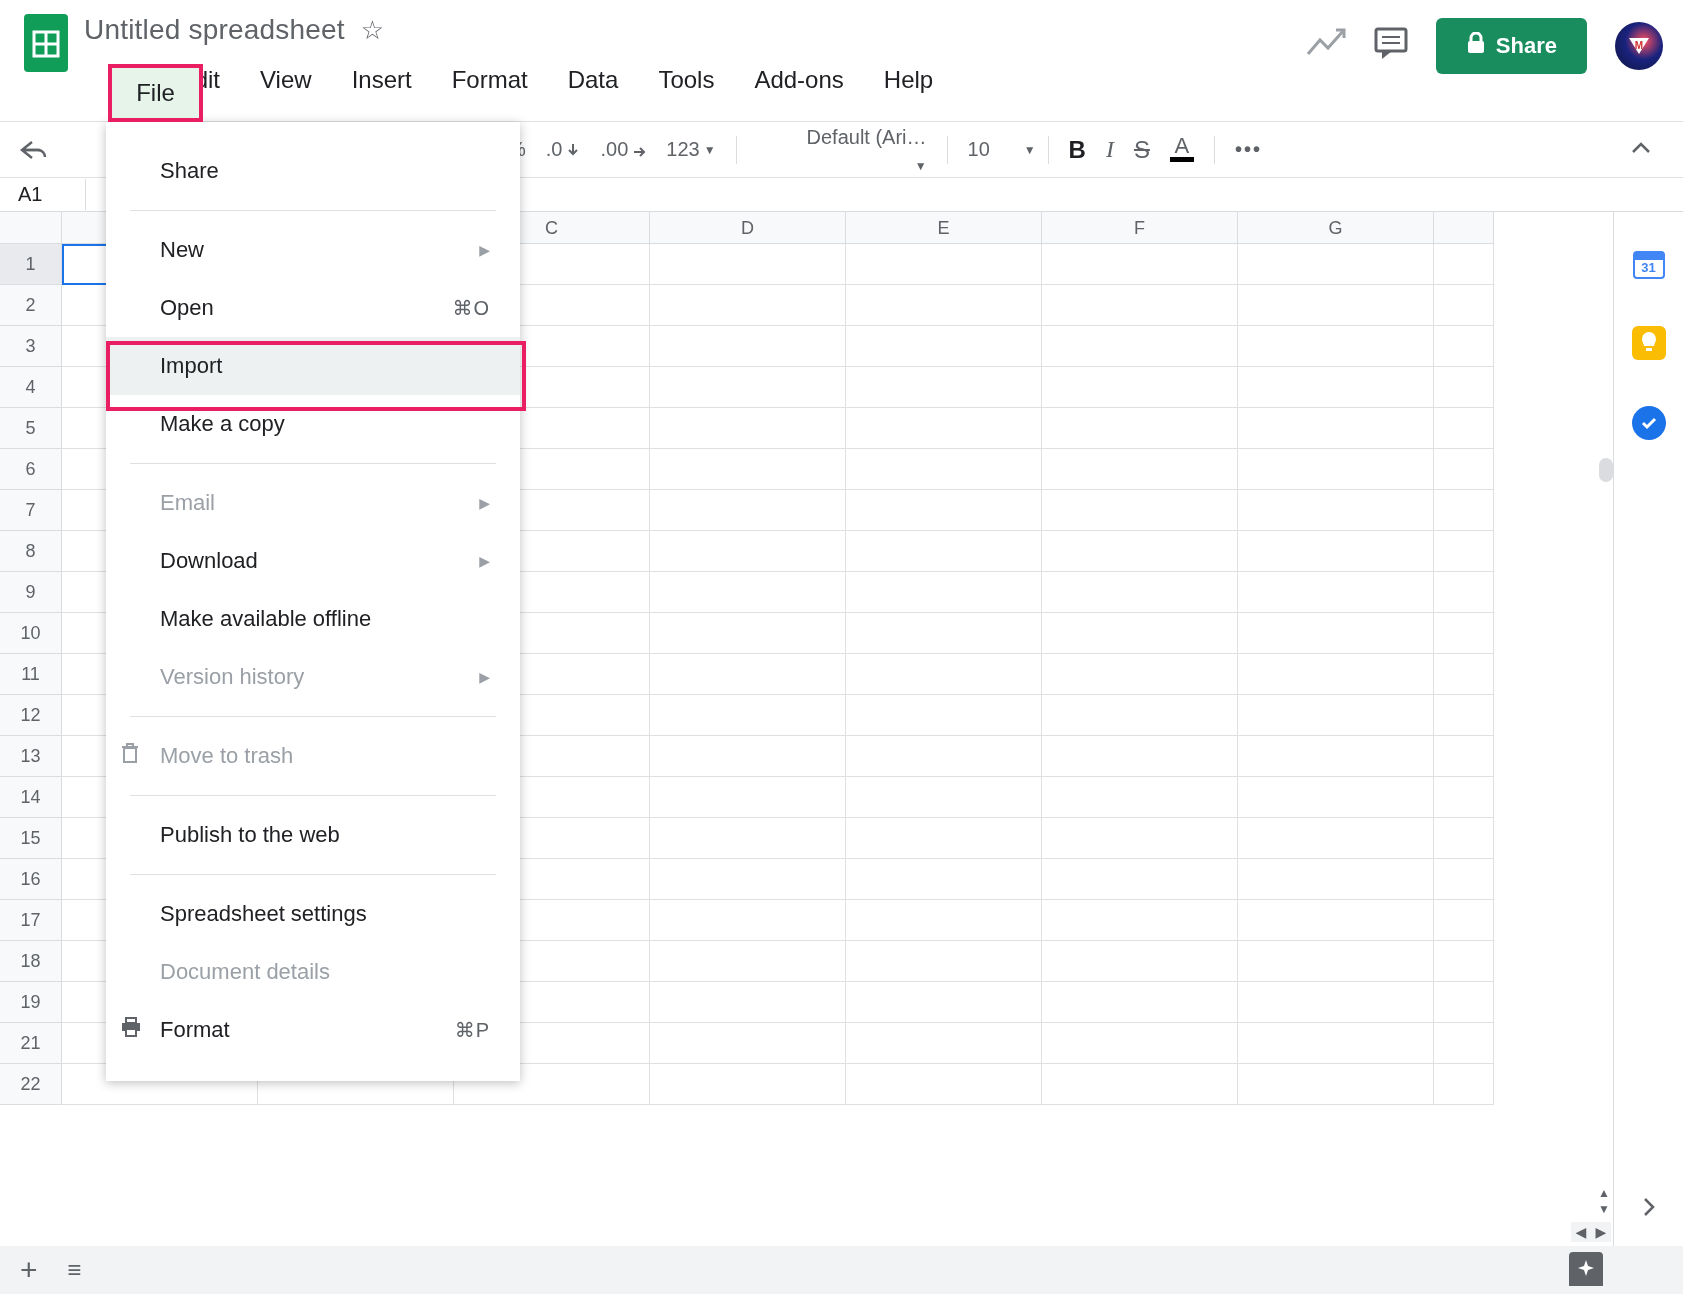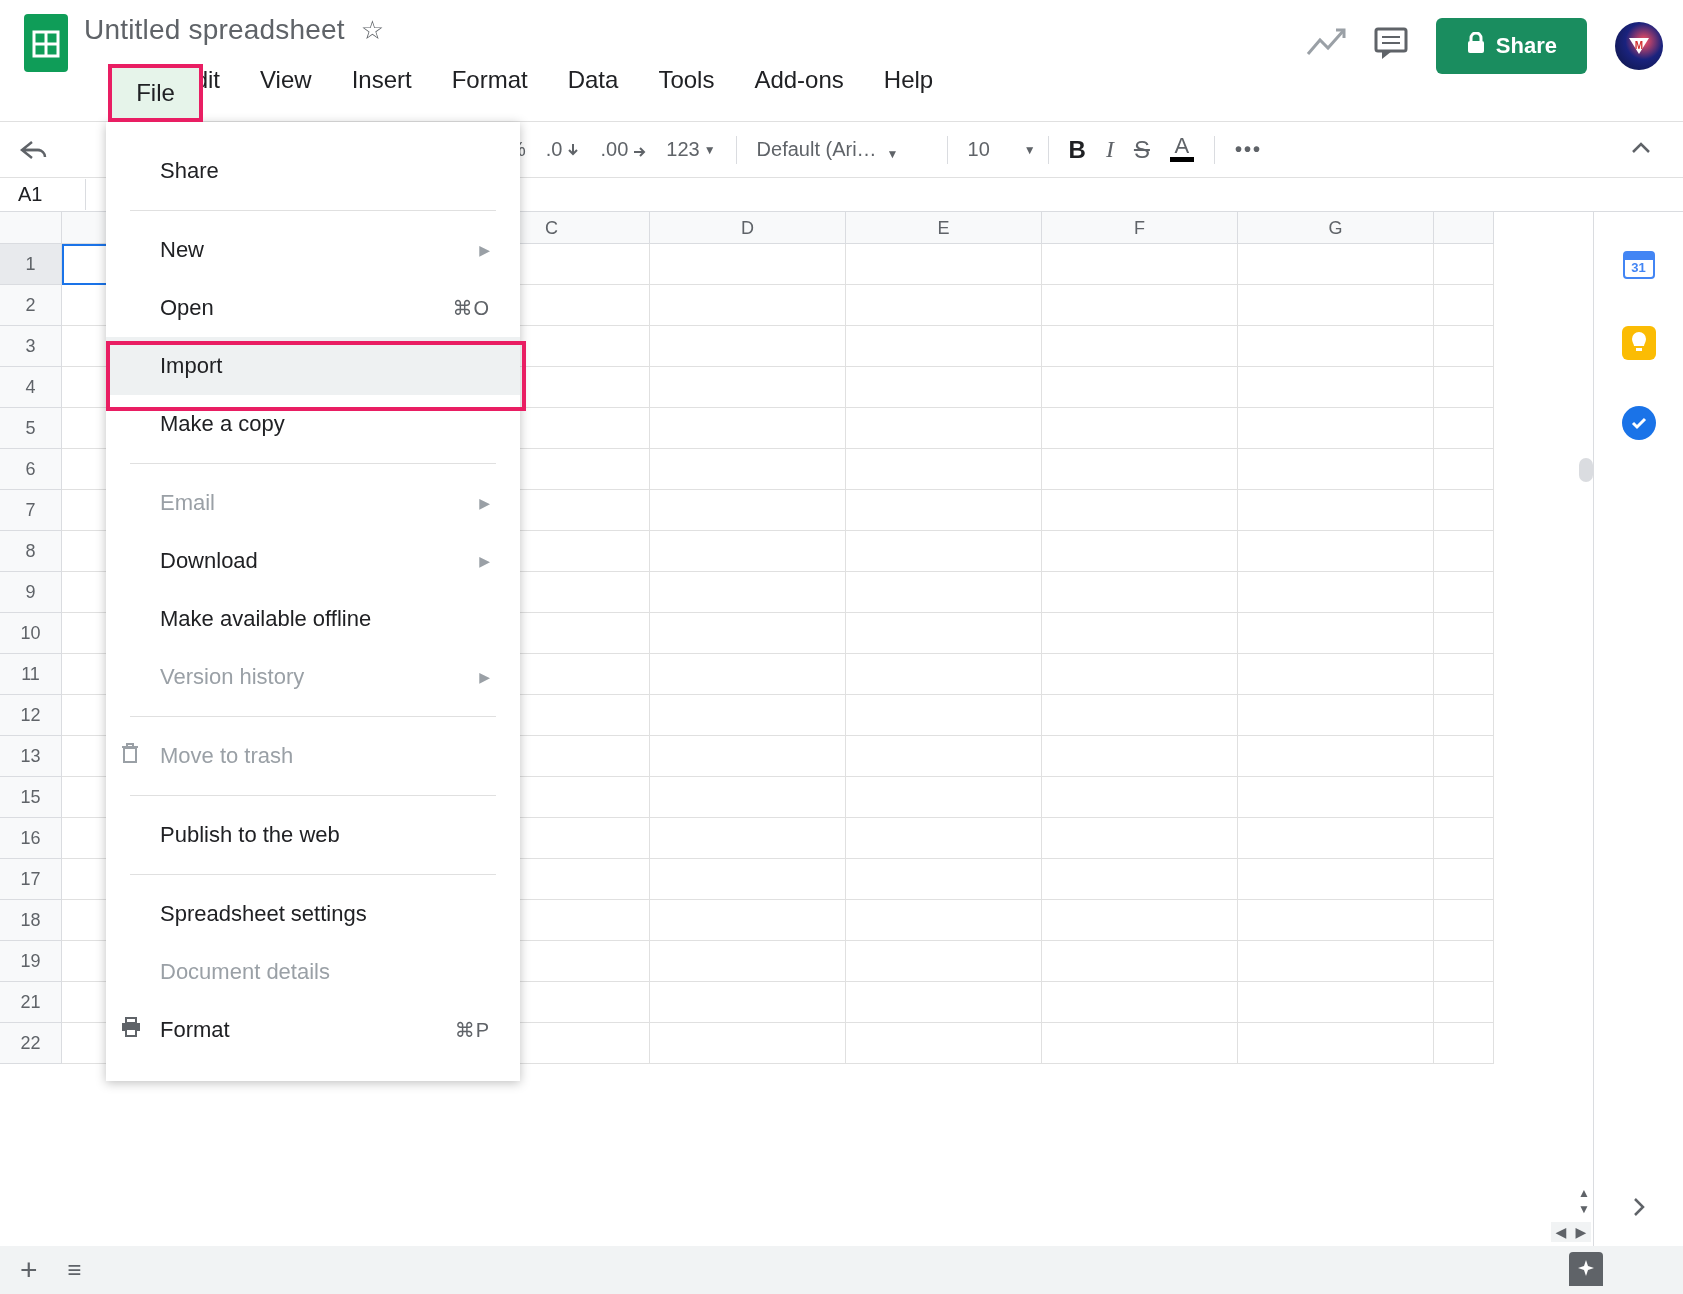--- a/index.html
+++ b/index.html
@@ -18,21 +18,21 @@
   .menubar-item { padding: 10px 16px; cursor: pointer; }
   
   .header-right { margin-left: auto; display: flex; align-items: center; gap: 28px; padding-top: 10px; }
   .share-btn { background: #1a8d5f; color: #fff; border: none; border-radius: 6px; padding: 14px 30px; font-size: 22px; font-weight: 600; display: flex; align-items: center; gap: 10px; cursor: pointer; }
   .avatar { width: 48px; height: 48px; border-radius: 50%; background: radial-gradient(circle at 60% 40%, #ff5060 0%, #1a237e 45%, #0d133d 100%); display:flex; align-items:center; justify-content:center; }
   
   
   .toolbar { height: 56px; display: flex; align-items: center; padding: 0 20px; gap: 20px; font-size: 20px; color: #5f6368; border-bottom: 1px solid #e0e0e0; }
   .toolbar .sep { width: 1px; height: 28px; background: #dadce0; }
   .tb-item { display: flex; align-items: center; gap: 4px; cursor: pointer; }
-  .font-select { display: flex; align-items: flex-end; gap: 10px; width: 170px; overflow: hidden; white-space: nowrap; }
+  .font-select { display: flex; align-items: flex-end; gap: 10px; width: 170px; overflow: hidden; white-space: nowrap; flex-direction: column; }
   .font-size { width: 60px; text-align: center; }
   .chevron-up-collapse { margin-left: auto; margin-right: 10px; color: #5f6368; }
   
   
   .namebox-row { height: 34px; display: flex; align-items: center; border-bottom: 1px solid #dadce0; }
   .namebox { padding: 4px 18px; font-size: 20px; color: #202124; border-right: 1px solid #dadce0; width: 86px; }
   
   
   .grid-wrap { display: flex; height: calc(100% - 122px - 56px - 34px - 48px); }
   .grid-main { flex: 1; position: relative; overflow: hidden; }
@@ -40,21 +40,21 @@
   .corner { width: 62px; background: #f8f9fa; border-right: 1px solid #dadce0; border-bottom: 1px solid #dadce0; }
   .col-h { width: 196px; background: #f8f9fa; border-right: 1px solid #dadce0; border-bottom: 1px solid #dadce0; text-align: center; font-size: 18px; color: #5f6368; line-height: 32px; }
   .rows { }
   .row { display: flex; height: 41px; }
   .row-h { width: 62px; background: #f8f9fa; border-right: 1px solid #dadce0; border-bottom: 1px solid #dadce0; text-align: center; font-size: 18px; color: #5f6368; line-height: 41px; }
   .row-h.active { background:#e8eaed; }
   .cell { width: 196px; border-right: 1px solid #e0e0e0; border-bottom: 1px solid #e0e0e0; }
   .cell.active { outline: 2px solid #1a73e8; outline-offset: -2px; }
   
   
-  .side-panel { width: 90px; border-left: 1px solid #dadce0; display: flex; flex-direction: column; align-items: center; gap: 46px; padding-top: 34px; background:#fff; position:relative; }
+  .side-panel { width: 70px; border-left: 1px solid #dadce0; display: flex; flex-direction: column; align-items: center; gap: 46px; padding-top: 34px; background:#fff; position:relative; }
   .side-icon { width: 34px; height: 34px; border-radius: 6px; display:flex; align-items:center; justify-content:center; }
   .side-chevron { position:absolute; bottom: 20px; color:#5f6368; font-size:26px; }
   
   
   .bottom-bar { height: 48px; background: #f1f3f4; display: flex; align-items: center; padding: 0 20px; gap: 30px; position: relative; }
   .bottom-bar .explore { position:absolute; right: 80px; bottom: 8px; background:#5f6368; color:#fff; width:34px; height:34px; display:flex; align-items:center; justify-content:center; border-radius:4px 4px 0 0; }
   
   
   .file-highlight { position: absolute; left: 108px; top: 64px; width: 95px; height: 58px; background: #e6f4ea; border: 4px solid #e91e63; z-index: 50; display:flex; align-items:center; justify-content:center; font-size:24px; }
   .file-menu { position: absolute; left: 106px; top: 122px; width: 414px; background: #fff; box-shadow: 0 2px 10px rgba(0,0,0,0.25); z-index: 40; padding: 20px 0 22px 0; }
@@ -345,20 +345,31 @@
           <div class="cell"></div>
           <div class="cell"></div>
           <div class="cell"></div>
           <div class="cell"></div>
           <div class="cell"></div>
           <div class="cell"></div>
           <div class="cell"></div>
           <div class="cell" style="width: 60px;"></div>
         </div>
         <div class="row">
+          <div class="row-h">14</div>
+          <div class="cell"></div>
+          <div class="cell"></div>
+          <div class="cell"></div>
+          <div class="cell"></div>
+          <div class="cell"></div>
+          <div class="cell"></div>
+          <div class="cell"></div>
+          <div class="cell" style="width: 60px;"></div>
+        </div>
+        <div class="row">
           <div class="row-h">15</div>
           <div class="cell"></div>
           <div class="cell"></div>
           <div class="cell"></div>
           <div class="cell"></div>
           <div class="cell"></div>
           <div class="cell"></div>
           <div class="cell"></div>
           <div class="cell" style="width: 60px;"></div>
         </div>

